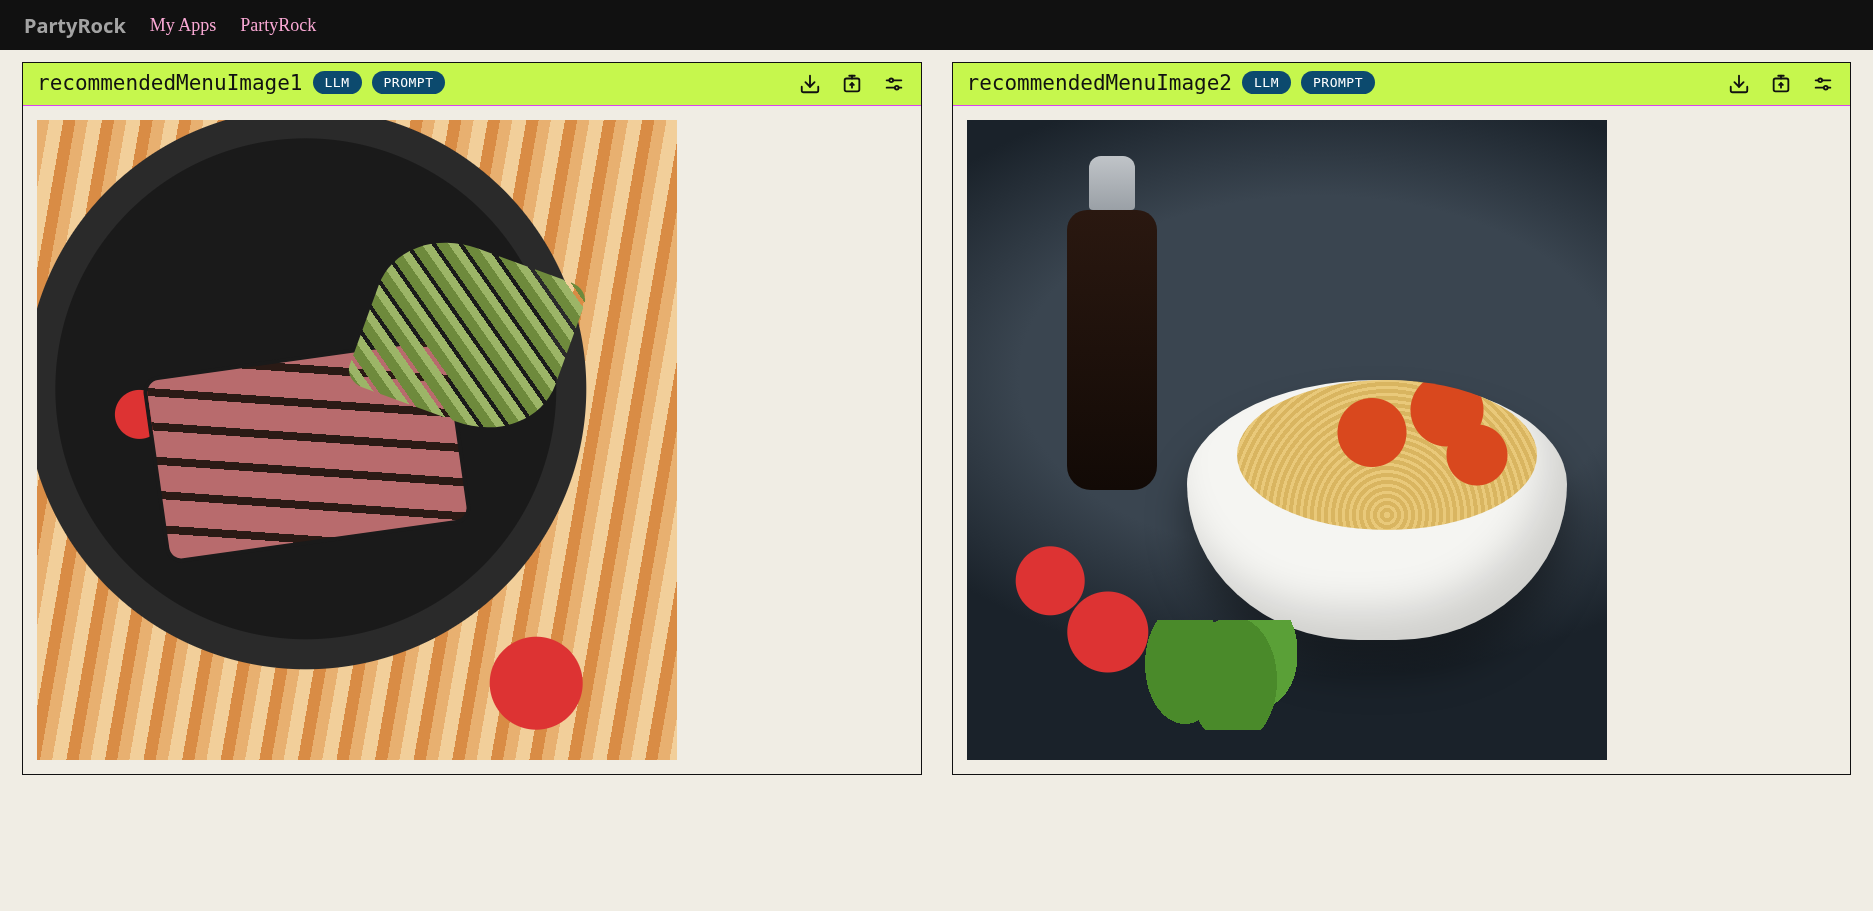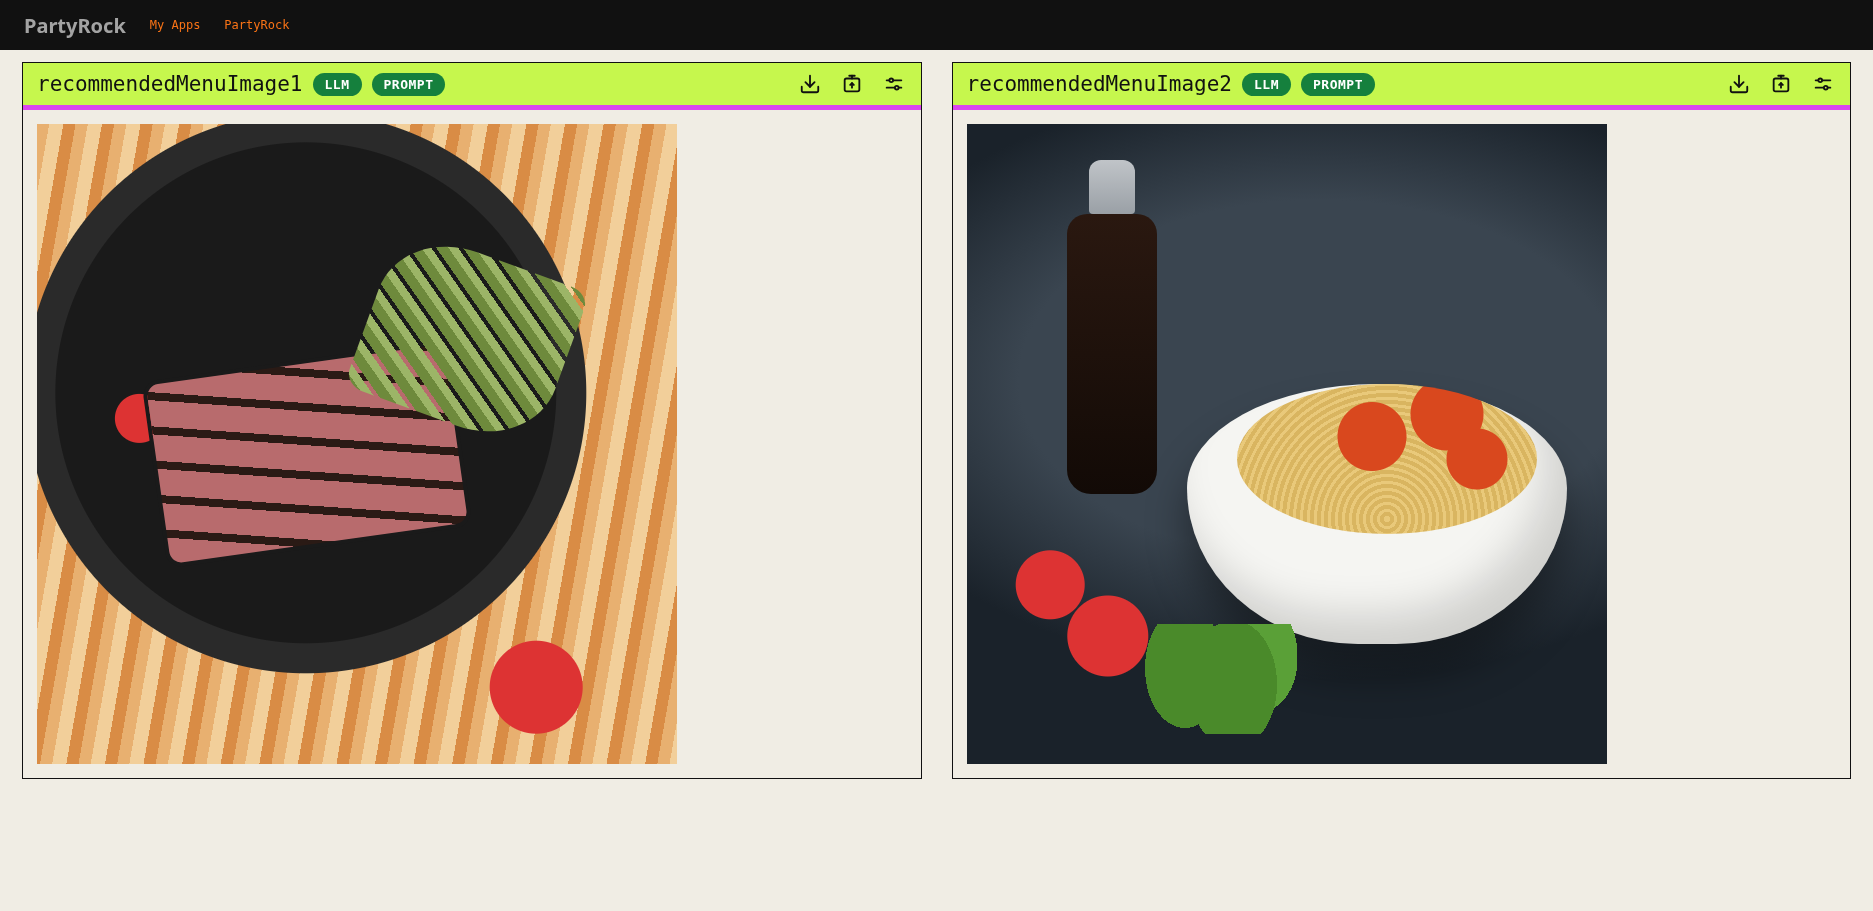--- a/index.html
+++ b/index.html
@@ -16,55 +16,56 @@
     padding: 0 24px;
     gap: 24px;
   }
   .brand {
     color: #a3a3a3;
     font-weight: 700;
     font-size: 20px;
     font-family: system-ui, sans-serif;
   }
   .navlink {
-    color: #f97316;
-    font-size: 12px;
+    color: #f9a8d4;
+    font-size: 18px;
     text-decoration: none;
     cursor: pointer;
+    font-family: Liberation Serif, serif;
   }
   .workspace {
     display: flex;
     gap: 30px;
     padding: 12px 22px 0 22px;
   }
   .panel {
     flex: 1;
     border: 1px solid #111;
     background: #f0ede4;
     display: flex;
     flex-direction: column;
   }
   .panel-header {
     background: #c6f74d;
     display: flex;
-    align-items: center;
+    align-items: flex-start;
     padding: 8px 14px;
     gap: 10px;
-    border-bottom: 5px solid #d946ef;
+    border-bottom: 1px solid #d946ef;
   }
   .panel-title {
     font-size: 21px;
     color: #111;
     font-weight: 400;
   }
   .pill {
-    background: #15803d;
+    background: #0c4a6e;
     color: #fff;
     font-size: 13px;
-    font-weight: 700;
+    font-weight: 400;
     padding: 4px 12px;
     border-radius: 999px;
     letter-spacing: 0.5px;
   }
   .spacer { flex: 1; }
   .iconbtn {
     width: 26px;
     height: 26px;
     display: flex;
     align-items: center;

